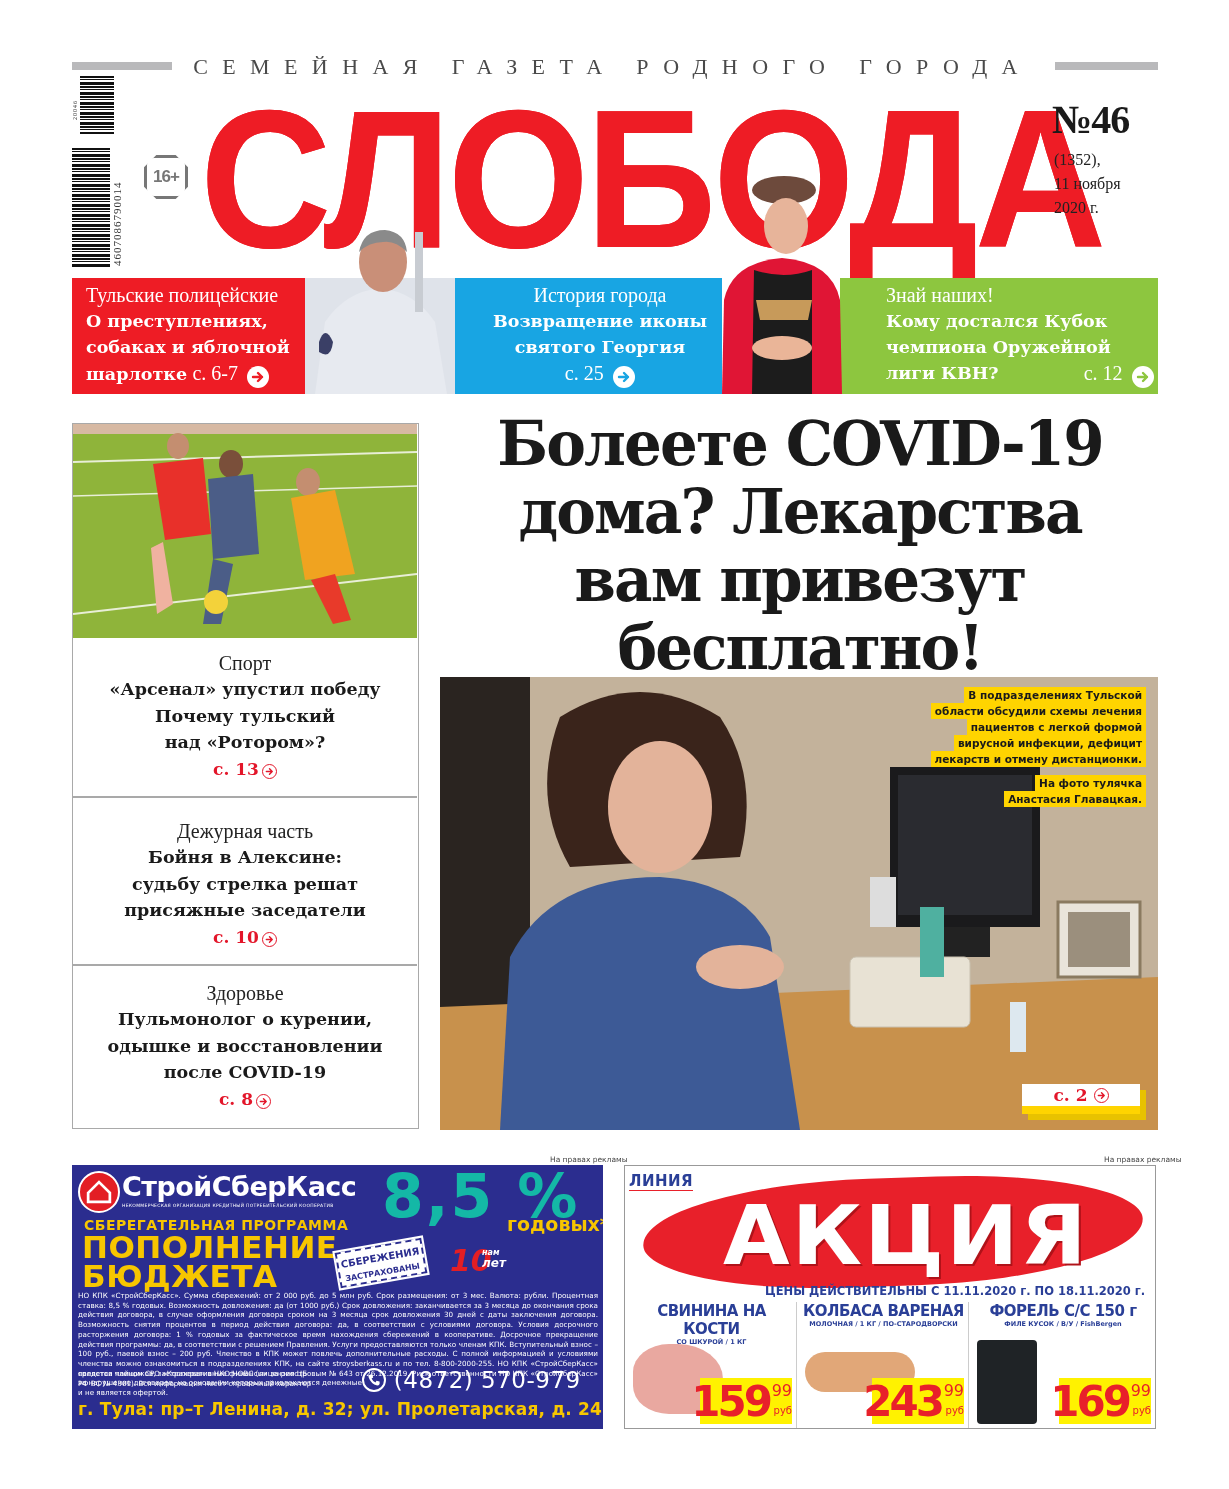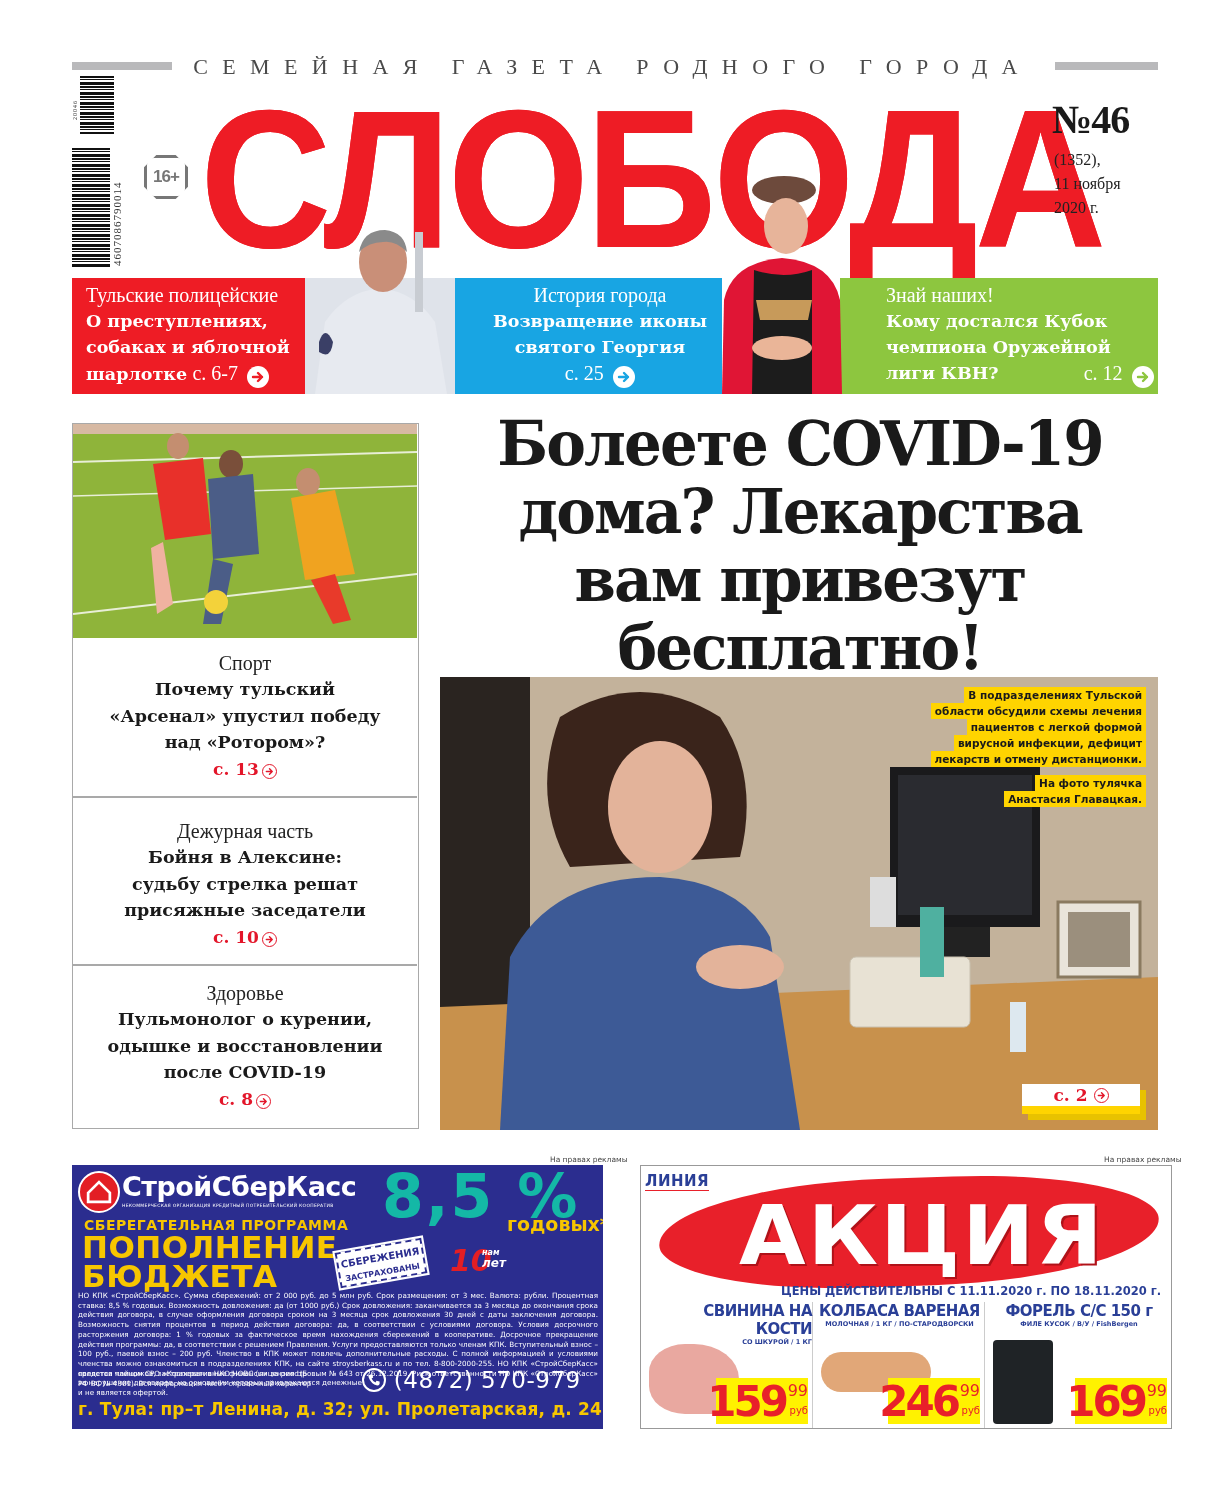--- a/index.html
+++ b/index.html
@@ -91,21 +91,21 @@
     font-size:10px; font-weight:bold; text-align:center; line-height:15px; padding-top:3px; transform:rotate(-10deg);
     border:2px dashed #2b2d8f; outline:2px solid #fff; }
   .ad-left .years { position:absolute; left:378px; top:78px; font-size:30px; font-weight:bold; font-style:italic; color:#e31e24; }
   .ad-left .years-sub { position:absolute; left:410px; top:82px; font-size:12px; font-style:italic; font-weight:bold; color:#fff; line-height:11px; }
   .ad-left .legal { position:absolute; left:6px; top:126px; width:520px; font-size:7.2px; line-height:9.7px; color:#fff; text-align:justify; }
   .ad-left .legal-tail { position:absolute; left:6px; top:204px; width:240px; font-size:7.2px; line-height:9.7px; color:#fff; }
   .ad-left .phone { position:absolute; left:258px; top:202px; font-size:23px; font-weight:normal; color:#fff; letter-spacing:0.5px;padding-left:32px; }
   .ad-left .addr { position:absolute; left:6px; top:234px; font-size:17px; font-weight:bold; color:#f7c600; letter-spacing:0.2px; }
 
   .ad-right { position:absolute; left:624px; top:1165px; width:532px; height:264px; background:#fff; border:1.5px solid #999; overflow:hidden;
-    font-family:"DejaVu Sans", sans-serif;margin-left:16px; }
+    font-family:"DejaVu Sans", sans-serif; }
   .ad-right .swoosh { position:absolute; left:18px; top:12px; width:500px; height:108px; background:#e8202a;
     border-radius:50% 45% 50% 45% / 60% 50% 60% 50%; transform:rotate(-2deg); }
   .ad-right .liniya { position:absolute; left:4px; top:6px; font-size:15px; font-weight:bold; color:#2a3f97; letter-spacing:0.5px;
     border-bottom:1.5px solid #e8202a; }
   .ad-right .akciya { position:absolute; left:98px; top:22px; font-size:82px; font-weight:bold; color:#fff; letter-spacing:2px;
     transform:scaleX(1.05); transform-origin:left; text-shadow: 2px 2px 0 #b01219; }
   .ad-right .dates { position:absolute; left:140px; top:118px; font-size:11.5px; font-weight:bold; color:#2a3f97; letter-spacing:0; }
   .ad-right .prod { position:absolute; top:136px; width:170px; height:126px; border-right:1px solid #ccc; text-align:center; }
   .ad-right .prod .pname { font-size:15px; font-weight:bold; color:#2a3f97; line-height:18px; letter-spacing:-0.5px; }
   .ad-right .prod .pdesc { font-size:6.5px; font-weight:bold; color:#2a3f97; line-height:9px; }
@@ -223,22 +223,22 @@
     <path d="M140 135 L130 200 L148 200 L160 140Z" fill="#4b5d87"></path>
     <circle cx="143" cy="178" r="12" fill="#f3d23a"></circle>
 
     <ellipse cx="235" cy="58" rx="12" ry="14" fill="#c48e70"></ellipse>
     <path d="M218 74 L262 66 L282 150 L232 156Z" fill="#f0a320"></path>
     <path d="M238 156 L260 200 L278 196 L262 150Z" fill="#e83a2a"></path>
   </svg>
 
   <div class="story" style="top:226px;">
     <div class="rubric">Спорт</div>
+    <div class="title">«Арсенал» упустил победу</div>
     <div class="title">Почему тульский</div>
-    <div class="title">«Арсенал» упустил победу</div>
     <div class="title">над «Ротором»?</div>
     <div class="page">
       <span>с. 13</span><span class="circ">
           <svg viewBox="0 0 10 10">
             <path d="M1.5 5h6M5 2l3 3-3 3" stroke="#e3162a" stroke-width="1.6" fill="none" stroke-linecap="round" stroke-linejoin="round"></path>
           </svg>
         </span>
     </div>
   </div>
   <div class="divider" style="top:372px;"></div>
@@ -363,35 +363,35 @@
   </div>
   <div class="addr">г. Тула: пр–т Ленина, д. 32; ул. Пролетарская, д. 24</div>
 </div>
 
 <div class="ad-right">
   <div class="swoosh"></div>
   <div class="liniya">ЛИНИЯ</div>
   <div class="akciya">АКЦИЯ</div>
   <div class="dates">ЦЕНЫ ДЕЙСТВИТЕЛЬНЫ С 11.11.2020 г. ПО 18.11.2020 г.</div>
 
-  <div class="prod" style="left:2px;text-align:right;">
+  <div class="prod" style="left:2px;">
     <div class="pname">СВИНИНА НА КОСТИ</div>
     <div class="pdesc">СО ШКУРОЙ / 1 КГ</div>
     <div class="img" style="background:#e9a8a0;"></div>
     <div class="price-bg"></div>
     <div class="price">159</div>
     <div class="cents">99</div>
     <div class="rub">руб</div>
   </div>
   <div class="prod" style="left:174px;">
     <div class="pname">КОЛБАСА ВАРЕНАЯ</div>
     <div class="pdesc">МОЛОЧНАЯ / 1 КГ / ПО-СТАРОДВОРСКИ</div>
     <div class="img" style="background:#e1a778; border-radius:40px; height:40px; top:50px; width:110px;"></div>
     <div class="price-bg"></div>
-    <div class="price">246</div>
+    <div class="price">243</div>
     <div class="cents">99</div>
     <div class="rub">руб</div>
   </div>
   <div class="prod" style="left:346px; width:184px; border-right:none;">
     <div class="pname">ФОРЕЛЬ С/С 150 г</div>
     <div class="pdesc">ФИЛЕ КУСОК / В/У / FishBergen</div>
     <div class="img" style="background:#1f2326; border-radius:4px; width:60px; height:84px; top:38px;"></div>
     <div class="price-bg"></div>
     <div class="price">169</div>
     <div class="cents">99</div>

